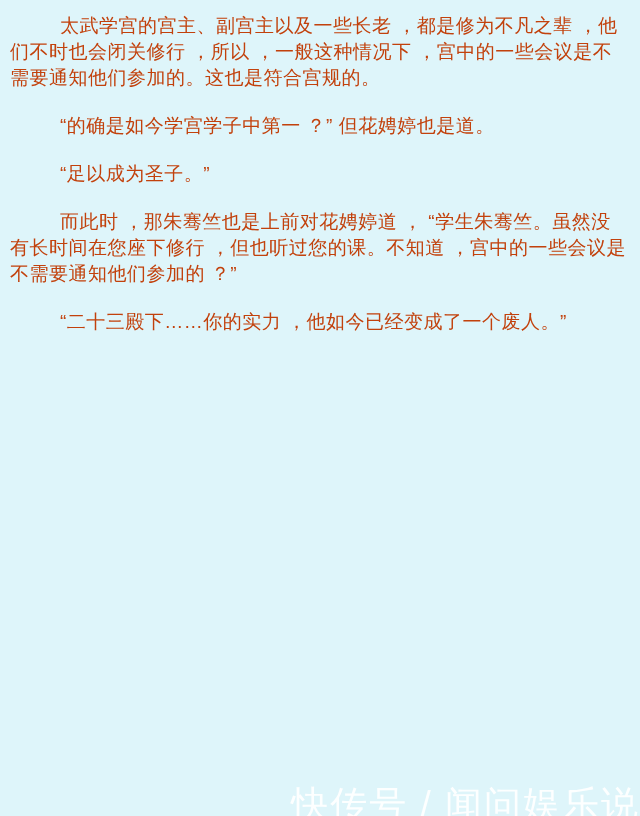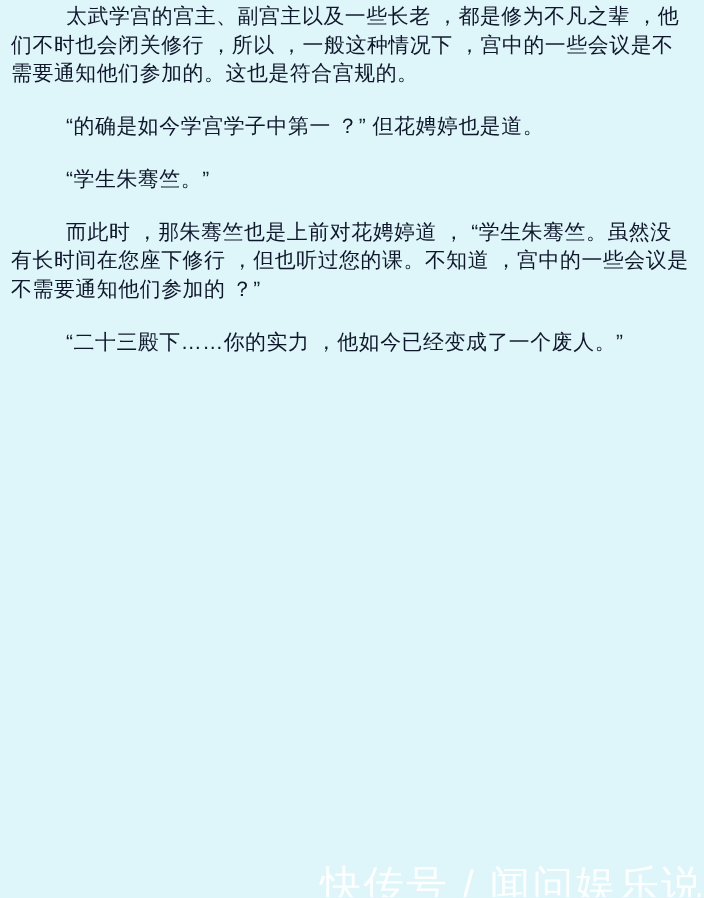--- a/index.html
+++ b/index.html
@@ -8,24 +8,24 @@
     background: #def5fa;
   }
   .page {
     position: relative;
     width: 640px;
     height: 816px;
     background: #def5fa;
     overflow: hidden;
   }
   .content {
-    padding: 3px 10px 0 10px;
+    padding: 13px 10px 0 10px;
     font-size: 19px;
     line-height: 26px;
-    color: #0f172a;
+    color: #c2410c;
     letter-spacing: 0.5px;
     text-align: left;
   }
   .para {
     margin: 0 0 22px 0;
     text-indent: 50px;
     word-break: break-all;
   }
   .watermark {
     position: absolute;
@@ -39,18 +39,18 @@
     pointer-events: none;
   }
 </style>
 </head>
 <body>
 
 <div class="page">
   <div class="content">
       <p class="para">太武学宫的宫主、副宫主以及一些长老 ，都是修为不凡之辈 ，他们不时也会闭关修行 ，所以 ，一般这种情况下 ，宫中的一些会议是不需要通知他们参加的。这也是符合宫规的。</p>
       <p class="para">“的确是如今学宫学子中第一 ？” 但花娉婷也是道。</p>
-      <p class="para">“学生朱骞竺。”</p>
+      <p class="para">“足以成为圣子。”</p>
       <p class="para">而此时 ，那朱骞竺也是上前对花娉婷道 ， “学生朱骞竺。虽然没有长时间在您座下修行 ，但也听过您的课。不知道 ，宫中的一些会议是不需要通知他们参加的 ？”</p>
       <p class="para">“二十三殿下……你的实力 ，他如今已经变成了一个废人。”</p>
     </div>
   <div class="watermark">快传号 / 闻问娱乐说</div>
 </div>
 
 </body></html>

